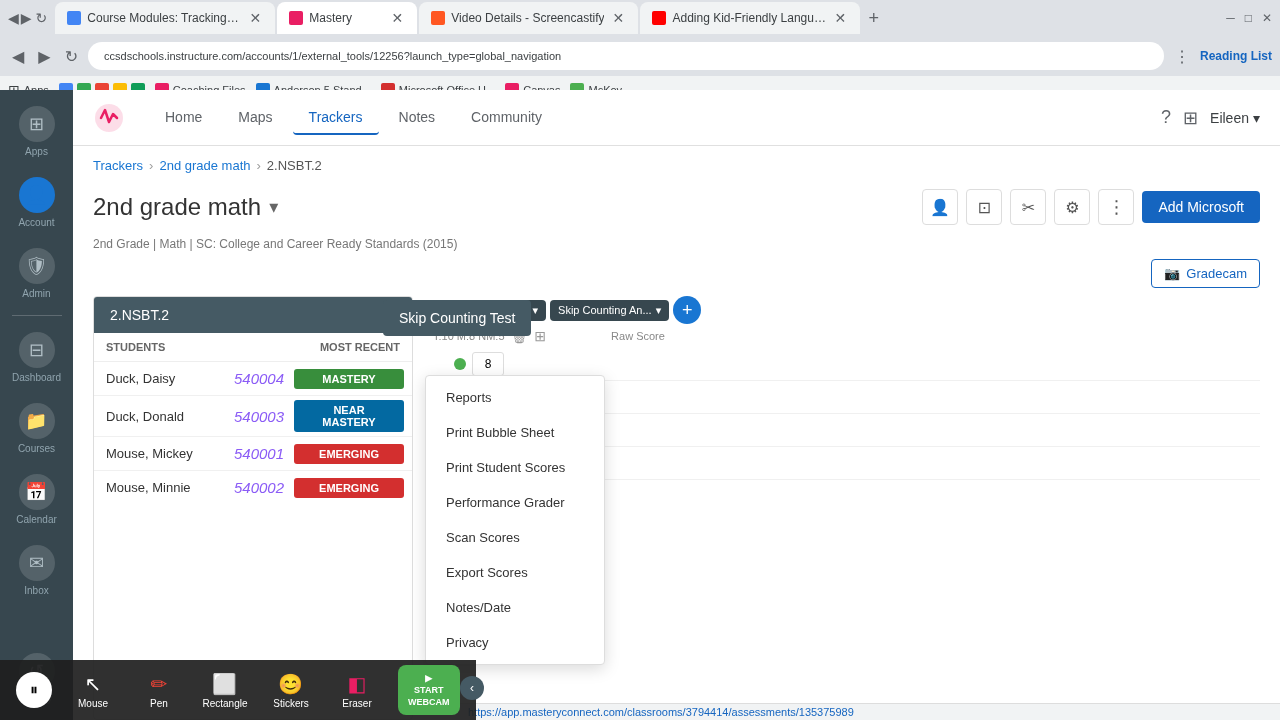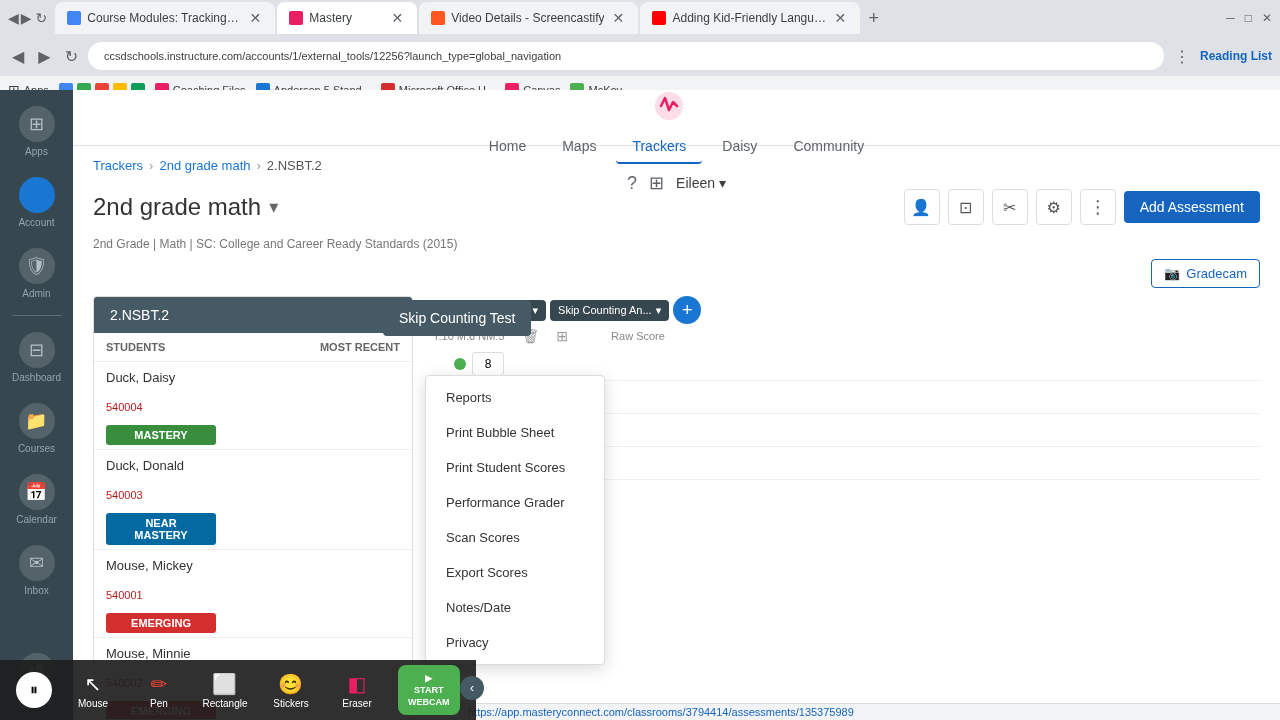--- a/index.html
+++ b/index.html
@@ -26,21 +26,21 @@
     
     .sidebar { width: 73px; background: #37474f; display: flex; flex-direction: column; align-items: center; padding: 8px 0; gap: 4px; flex-shrink: 0; }
     .sidebar-item { display: flex; flex-direction: column; align-items: center; justify-content: center; width: 68px; padding: 8px 4px; gap: 4px; color: #b0bec5; cursor: pointer; border-radius: 4px; text-align: center; }
     .sidebar-item .icon-circle { width: 36px; height: 36px; border-radius: 50%; background: rgba(255,255,255,0.15); display: flex; align-items: center; justify-content: center; font-size: 18px; }
     .sidebar-item .icon-circle.blue-bg { background: #1976d2; }
     .sidebar-item-label { font-size: 10px; color: #90a4ae; }
     .sidebar-divider { width: 50px; border-top: 1px solid rgba(255,255,255,0.2); margin: 4px 0; }
 
     
     .main-content { flex: 1; display: flex; flex-direction: column; background: #fff; }
-    .top-nav { background: #fff; border-bottom: 1px solid #e0e0e0; display: flex; align-items: center; padding: 0 20px; height: 56px; gap: 8px; flex-direction: column; }
+    .top-nav { background: #fff; border-bottom: 1px solid #e0e0e0; display: flex; align-items: center; padding: 0 20px; height: 56px; gap: 8px; }
     .nav-logo { display: flex; align-items: center; gap: 8px; margin-right: 16px; }
     .top-nav-links { display: flex; gap: 4px; flex: 1; }
     .nav-link { padding: 8px 16px; color: #5f6368; text-decoration: none; font-size: 14px; border-radius: 4px; cursor: pointer; }
     .nav-link.active { color: #1565c0; border-bottom: 2px solid #1565c0; }
     .nav-right { display: flex; align-items: center; gap: 12px; }
     .nav-icon-btn { background: none; border: none; font-size: 18px; color: #5f6368; cursor: pointer; }
     .user-btn { display: flex; align-items: center; gap: 4px; background: none; border: none; font-size: 14px; color: #3c4043; cursor: pointer; }
 
     
     .breadcrumb { padding: 12px 20px; font-size: 13px; color: #1976d2; display: flex; align-items: center; gap: 6px; }
@@ -61,25 +61,25 @@
     .gradecam-btn { border: 1px solid #1565c0; color: #1565c0; background: #fff; border-radius: 4px; padding: 6px 12px; font-size: 13px; cursor: pointer; display: flex; align-items: center; gap: 6px; }
 
     
     .content-area { flex: 1; padding: 0 20px; display: flex; gap: 16px; overflow: auto; }
     .tracker-table { border: 1px solid #ddd; border-radius: 4px; overflow: hidden; min-width: 320px; }
     .tracker-table-header { background: #455a64; color: #fff; padding: 10px 16px; font-size: 14px; font-weight: 500; }
     .table-header-row { display: flex; background: #fff; border-bottom: 1px solid #eee; }
     .th { padding: 8px 12px; font-size: 11px; font-weight: 600; color: #666; text-transform: uppercase; }
     .th.students { flex: 1; }
     .th.recent { width: 130px; text-align: right; }
-    .table-row { display: flex; border-bottom: 1px solid #f0f0f0; align-items: flex-start; flex-direction: column; }
+    .table-row { display: flex; border-bottom: 1px solid #f0f0f0; align-items: center; }
     .table-row:last-child { border-bottom: none; }
     .td { padding: 8px 12px; }
     .td.name { flex: 1; font-size: 13px; color: #333; }
-    .td.id { width: 60px; font-size: 11px; color: #b91c1c; }
+    .td.id { width: 60px; font-size: 15px; color: #8b5cf6; font-style: italic; }
     .td.badge { width: 130px; text-align: center; }
     .badge { display: inline-block; padding: 4px 12px; border-radius: 3px; font-size: 11px; font-weight: 600; color: #fff; min-width: 110px; text-align: center; }
     .badge.mastery { background: #388e3c; }
     .badge.near-mastery { background: #0369a1; }
     .badge.emerging { background: #d32f2f; }
 
     
     .assess-area { flex: 1; display: flex; flex-direction: column; }
     .assess-header-row { display: flex; align-items: center; gap: 4px; margin-bottom: 4px; }
     .add-assess-btn { width: 28px; height: 28px; background: #1976d2; color: #fff; border: none; border-radius: 50%; font-size: 18px; cursor: pointer; display: flex; align-items: center; justify-content: center; }
@@ -251,21 +251,21 @@
       <div class="nav-logo">
         <svg width="32" height="32" viewBox="0 0 32 32">
           <circle cx="16" cy="16" r="14" fill="#e91e63" opacity="0.15"></circle>
           <path d="M8 16 L12 8 L16 20 L20 12 L24 16" stroke="#e91e63" stroke-width="2.5" fill="none" stroke-linecap="round" stroke-linejoin="round"></path>
         </svg>
       </div>
       <div class="top-nav-links">
         <a class="nav-link">Home</a>
         <a class="nav-link">Maps</a>
         <a class="nav-link active">Trackers</a>
-        <a class="nav-link">Daisy</a>
+        <a class="nav-link">Notes</a>
         <a class="nav-link">Community</a>
       </div>
       <div class="nav-right">
         <button class="nav-icon-btn">?</button>
         <button class="nav-icon-btn">⊞</button>
         <button class="user-btn">
           <span>Eileen</span>
           <span>▾</span>
         </button>
       </div>
@@ -283,21 +283,21 @@
       <div class="page-title-section">
         <h1 class="page-title">2nd grade math</h1>
         <span class="dropdown-arrow">▾</span>
       </div>
       <div class="header-actions">
         <div class="icon-btn" title="Student view">👤</div>
         <div class="icon-btn" title="Layout">⊡</div>
         <div class="icon-btn" title="Tools">✂</div>
         <div class="icon-btn" title="Settings">⚙</div>
         <div class="more-btn">⋮</div>
-        <button class="add-assessment-btn">Add Assessment</button>
+        <button class="add-assessment-btn">Add Microsoft</button>
       </div>
     </div>
 
     <div class="page-subtitle">2nd Grade  |  Math  |  SC: College and Career Ready Standards (2015)</div>
 
     <div class="toolbar-row" style="padding: 0 20px 8px 20px;">
       <button class="gradecam-btn">
         <span>📷</span>
         <span>Gradecam</span>
       </button>
@@ -352,21 +352,21 @@
                 <span>Skip Counting Test</span>
                 <span>▾</span>
               </div>
               <div style="background:#37474f;color:#fff;border-radius:4px;padding:4px 8px;font-size:11px;display:flex;align-items:center;gap:4px;cursor:pointer;white-space:nowrap;">
                 <span>Skip Counting An...</span>
                 <span>▾</span>
               </div>
               <button class="add-assess-btn">+</button>
             </div>
             <div style="display:flex;gap:4px;align-items:center;">
-              <div style="width:145px;display:flex;align-items:center;gap:17px;padding:0 4px;">
+              <div style="width:145px;display:flex;align-items:center;gap:6px;padding:0 4px;">
                 <span style="font-size:11px;color:#888;">T:10  M:8  NM:5</span>
                 <span style="font-size:14px;color:#999;cursor:pointer;">🗑</span>
                 <span style="font-size:14px;color:#999;cursor:pointer;">⊞</span>
               </div>
               <div style="width:120px;text-align:center;font-size:11px;color:#888;">Raw Score</div>
             </div>
           </div>
         </div>
 
         <div>

